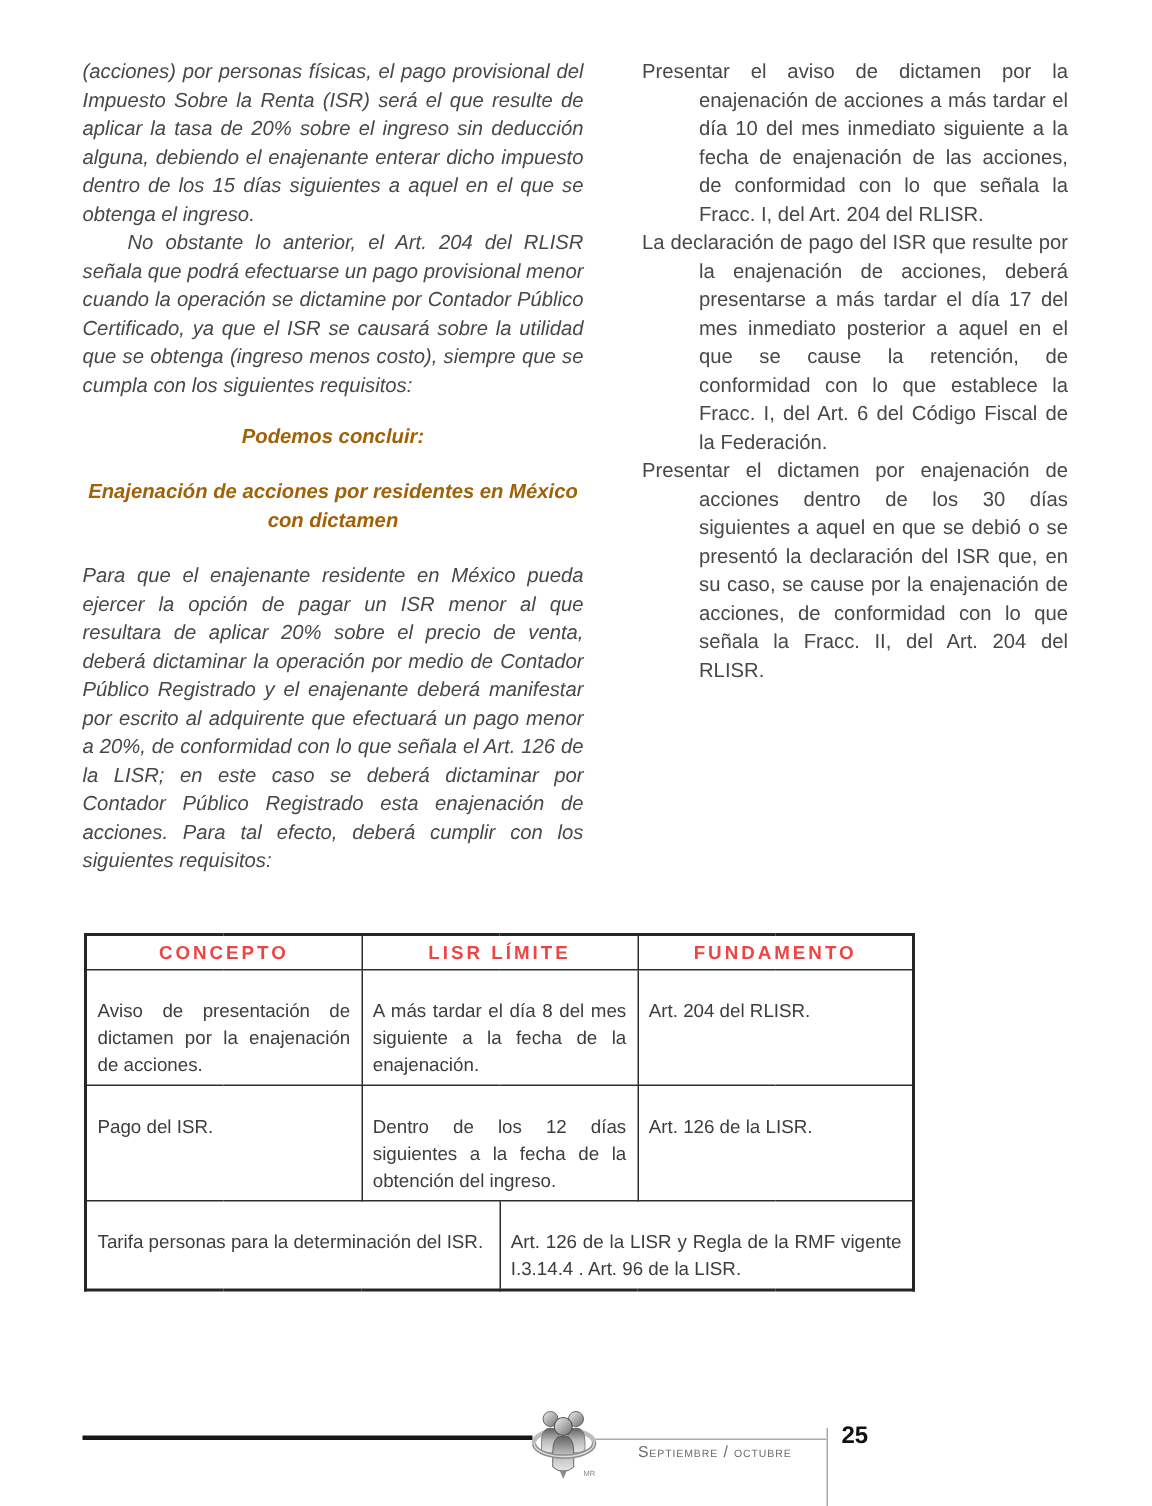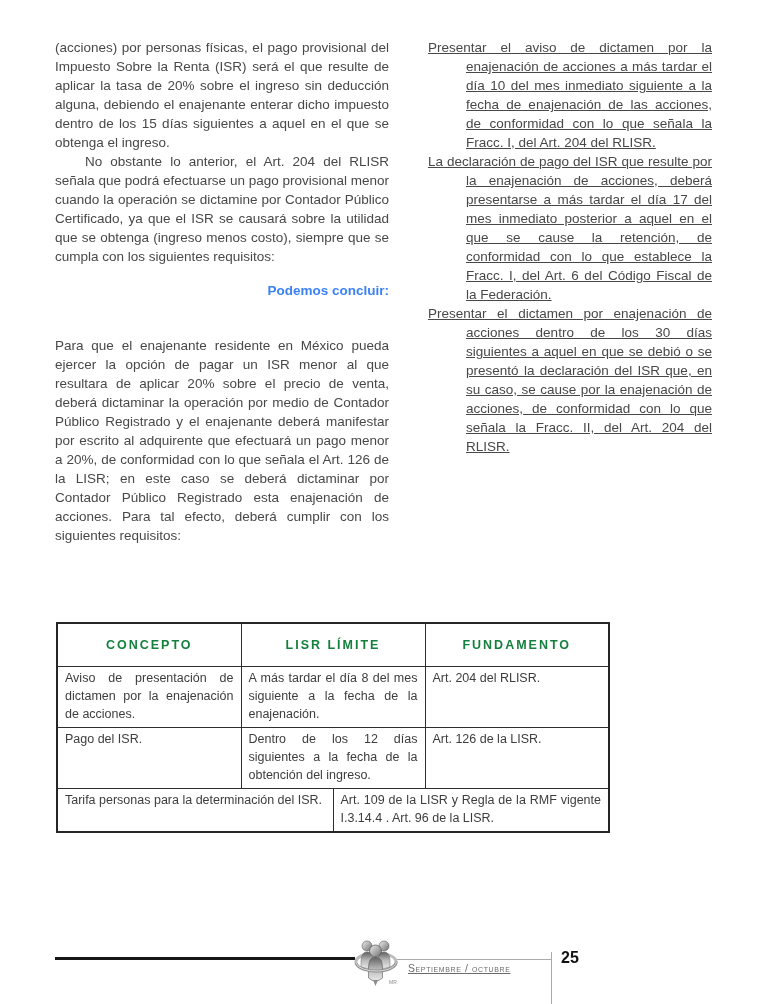--- a/index.html
+++ b/index.html
@@ -7,74 +7,75 @@
     position:relative;
     width:768px;height:1004px;
     margin:0 auto;
     background:#ffffff;
     font-family:"Liberation Sans","DejaVu Sans",sans-serif;
     color:#484848;
     overflow:hidden;
   }
   
   .col{position:absolute;top:38px;font-size:13.5px;line-height:19px;text-align:justify;}
-  .col-left{left:55px;width:334px;}
-  .col-right{left:428px;width:284px;text-decoration:underline;}
+  .col-left{left:55px;width:334px;font-style:italic;}
+  .col-right{left:428px;width:284px;}
   .col p{margin:0;}
   .indent-first{text-indent:30px;}
   h3.subhead{
     font-size:13.5px;line-height:19px;margin:0;
-    color:#3b82f6;font-weight:bold;text-align:right;
+    color:#a16207;font-weight:bold;text-align:center;
   }
   .sp-15{height:15px;} .sp-18{height:18px;}
   .hang{padding-left:38px;text-indent:-38px;margin:0;}
   
   .req-table{
     position:absolute;left:56px;top:622px;width:554px;
     border-collapse:collapse;
     font-size:12.5px;line-height:18px;color:#3d3d3d;
     border:2px solid #262626;
   }
   .req-table col{width:16.666%;}
   .req-table th,.req-table td{
     border:1px solid #2e2e2e;
-    padding:2px 7px 4px 7px;
+    padding:18px 7px 4px 7px;
     vertical-align:top;
     text-align:justify;
   }
   .req-table th{
     text-align:center;font-weight:600;letter-spacing:2px;
-    padding:12px 4px;color:#15803d;font-size:12.5px;
+    padding:2px 4px;color:#ef4444;font-size:12.5px;
   }
   
   .footer-rule-thick{position:absolute;left:55px;top:957px;width:300px;height:3px;background:#161616;}
   .footer-rule-thin{position:absolute;left:397px;top:959px;width:154px;height:1px;background:#aaaaaa;}
   .footer-rule-vert{position:absolute;left:551px;top:952px;width:1px;height:52px;background:#aaaaaa;}
   .footer-issue{
     position:absolute;left:408px;top:962px;width:137px;
-    text-align:left;font-variant:small-caps;letter-spacing:0.6px;
-    font-size:10.5px;color:#6b6b6b;text-decoration:underline;
+    text-align:center;font-variant:small-caps;letter-spacing:0.6px;
+    font-size:10.5px;color:#6b6b6b;
   }
   .footer-page{
     position:absolute;left:561px;top:949px;
     font-size:16px;font-weight:bold;color:#111111;
   }
   .footer-logo{position:absolute;left:351px;top:934px;width:50px;height:58px;}
 </style>
 </head>
 <body>
 
 <div class="page">
 
   <div class="col col-left">
     <p>(acciones) por personas físicas, el pago provisional del Impuesto Sobre la Renta (ISR) será el que resulte de aplicar la tasa de 20% sobre el ingreso sin deducción alguna, debiendo el enajenante enterar dicho impuesto dentro de los 15 días siguientes a aquel en el que se obtenga el ingreso.</p>
     <p class="indent-first">No obstante lo anterior, el Art. 204 del RLISR señala que podrá efectuarse un pago provisional menor cuando la operación se dictamine por Contador Público Certificado, ya que el ISR se causará sobre la utilidad que se obtenga (ingreso menos costo), siempre que se cumpla con los siguientes requisitos:</p>
     <div class="sp-15"></div>
     <h3 class="subhead">Podemos concluir:</h3>
     <div class="sp-18"></div>
+    <h3 class="subhead">Enajenación de acciones por residentes en México con dictamen</h3>
     <div class="sp-18"></div>
     <p>Para que el enajenante residente en México pueda ejercer la opción de pagar un ISR menor al que resultara de aplicar 20% sobre el precio de venta, deberá dictaminar la operación por medio de Contador Público Registrado y el enajenante deberá manifestar por escrito al adquirente que efectuará un pago menor a 20%, de conformidad con lo que señala el Art. 126 de la LISR; en este caso se deberá dictaminar por Contador Público Registrado esta enajenación de acciones. Para tal efecto, deberá cumplir con los siguientes requisitos:</p>
   </div>
 
   <div class="col col-right">
     <p class="hang">Presentar el aviso de dictamen por la enajenación de acciones a más tardar el día 10 del mes inmediato siguiente a la fecha de enajenación de las acciones, de conformidad con lo que señala la Fracc. I, del Art. 204 del RLISR.</p>
     <p class="hang">La declaración de pago del ISR que resulte por la enajenación de acciones, deberá presentarse a más tardar el día 17 del mes inmediato posterior a aquel en el que se cause la retención, de conformidad con lo que establece la Fracc. I, del Art. 6 del Código Fiscal de la Federación.</p>
     <p class="hang">Presentar el dictamen por enajenación de acciones dentro de los 30 días siguientes a aquel en que se debió o se presentó la declaración del ISR que, en su caso, se cause por la enajenación de acciones, de conformidad con lo que señala la Fracc. II, del Art. 204 del RLISR.</p>
   </div>
 
@@ -98,21 +99,21 @@
       <td colspan="2">A más tardar el día 8 del mes siguiente a la fecha de la enajenación.</td>
       <td colspan="2">Art. 204 del RLISR.</td>
     </tr>
     <tr>
       <td colspan="2">Pago del ISR.</td>
       <td colspan="2">Dentro de los 12 días siguientes a la fecha de la obtención del ingreso.</td>
       <td colspan="2">Art. 126 de la LISR.</td>
     </tr>
     <tr>
       <td colspan="3">Tarifa personas para la determinación del ISR.</td>
-      <td colspan="3">Art. 109 de la LISR y Regla de la RMF vigente I.3.14.4 . Art. 96 de la LISR.</td>
+      <td colspan="3">Art. 126 de la LISR y Regla de la RMF vigente I.3.14.4 . Art. 96 de la LISR.</td>
     </tr>
   </tbody>
     </table>
 
   <div class="footer-rule-thick"></div>
   <div class="footer-rule-thin"></div>
   <div class="footer-rule-vert"></div>
 
   <div class="footer-logo">
     <svg viewBox="0 0 50 58" width="50" height="58" xmlns="http://www.w3.org/2000/svg">

